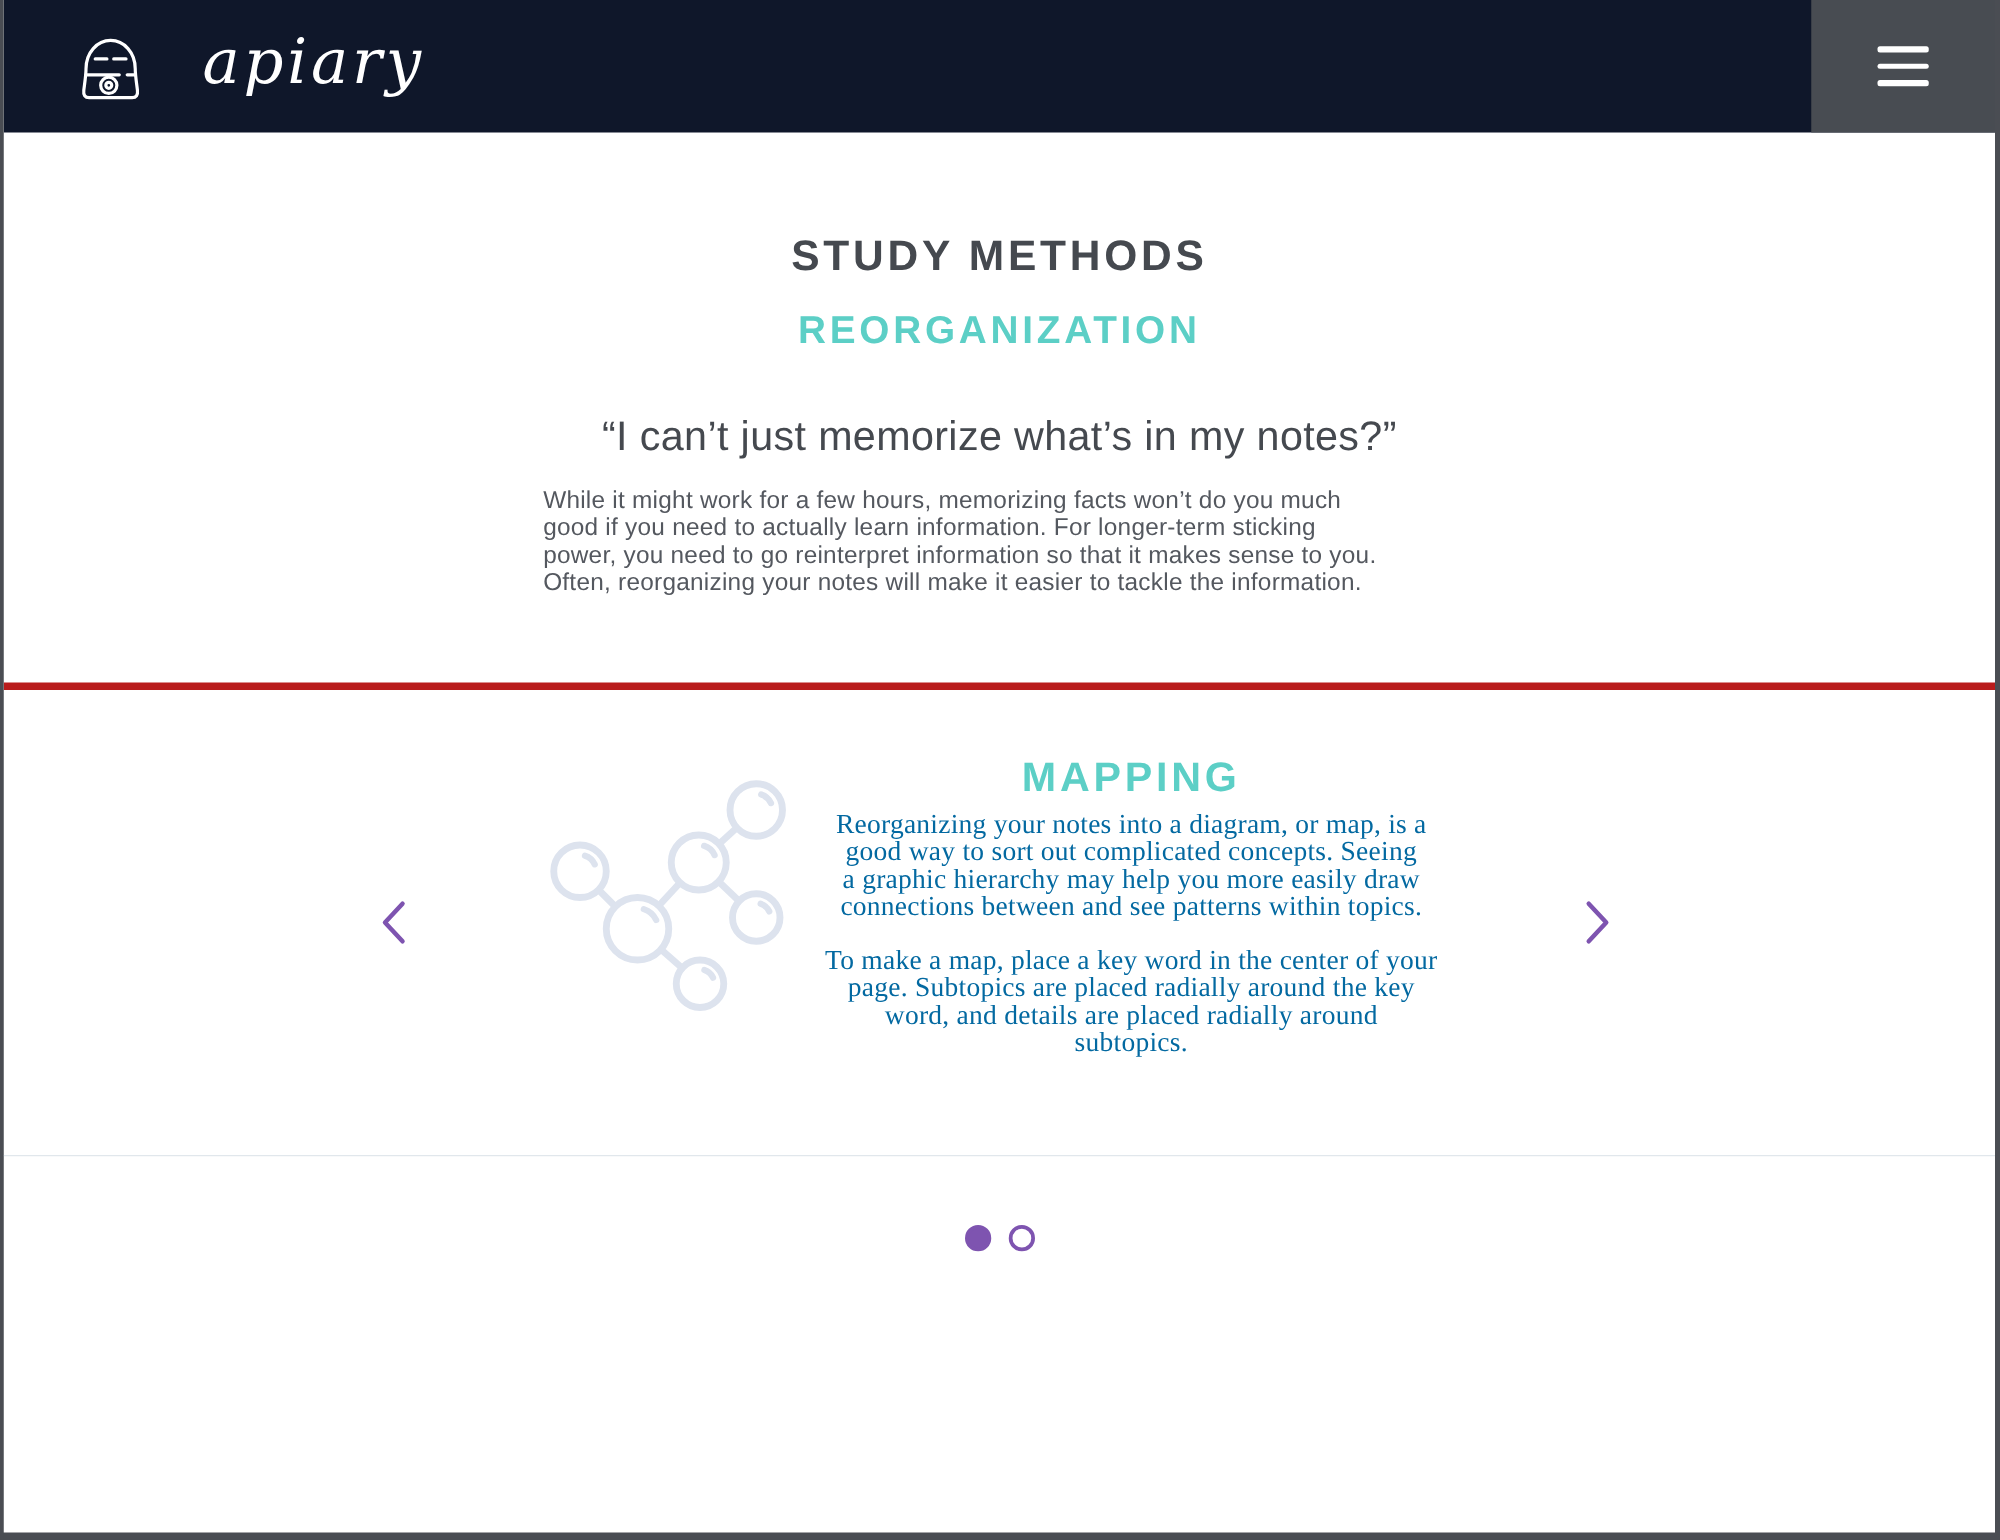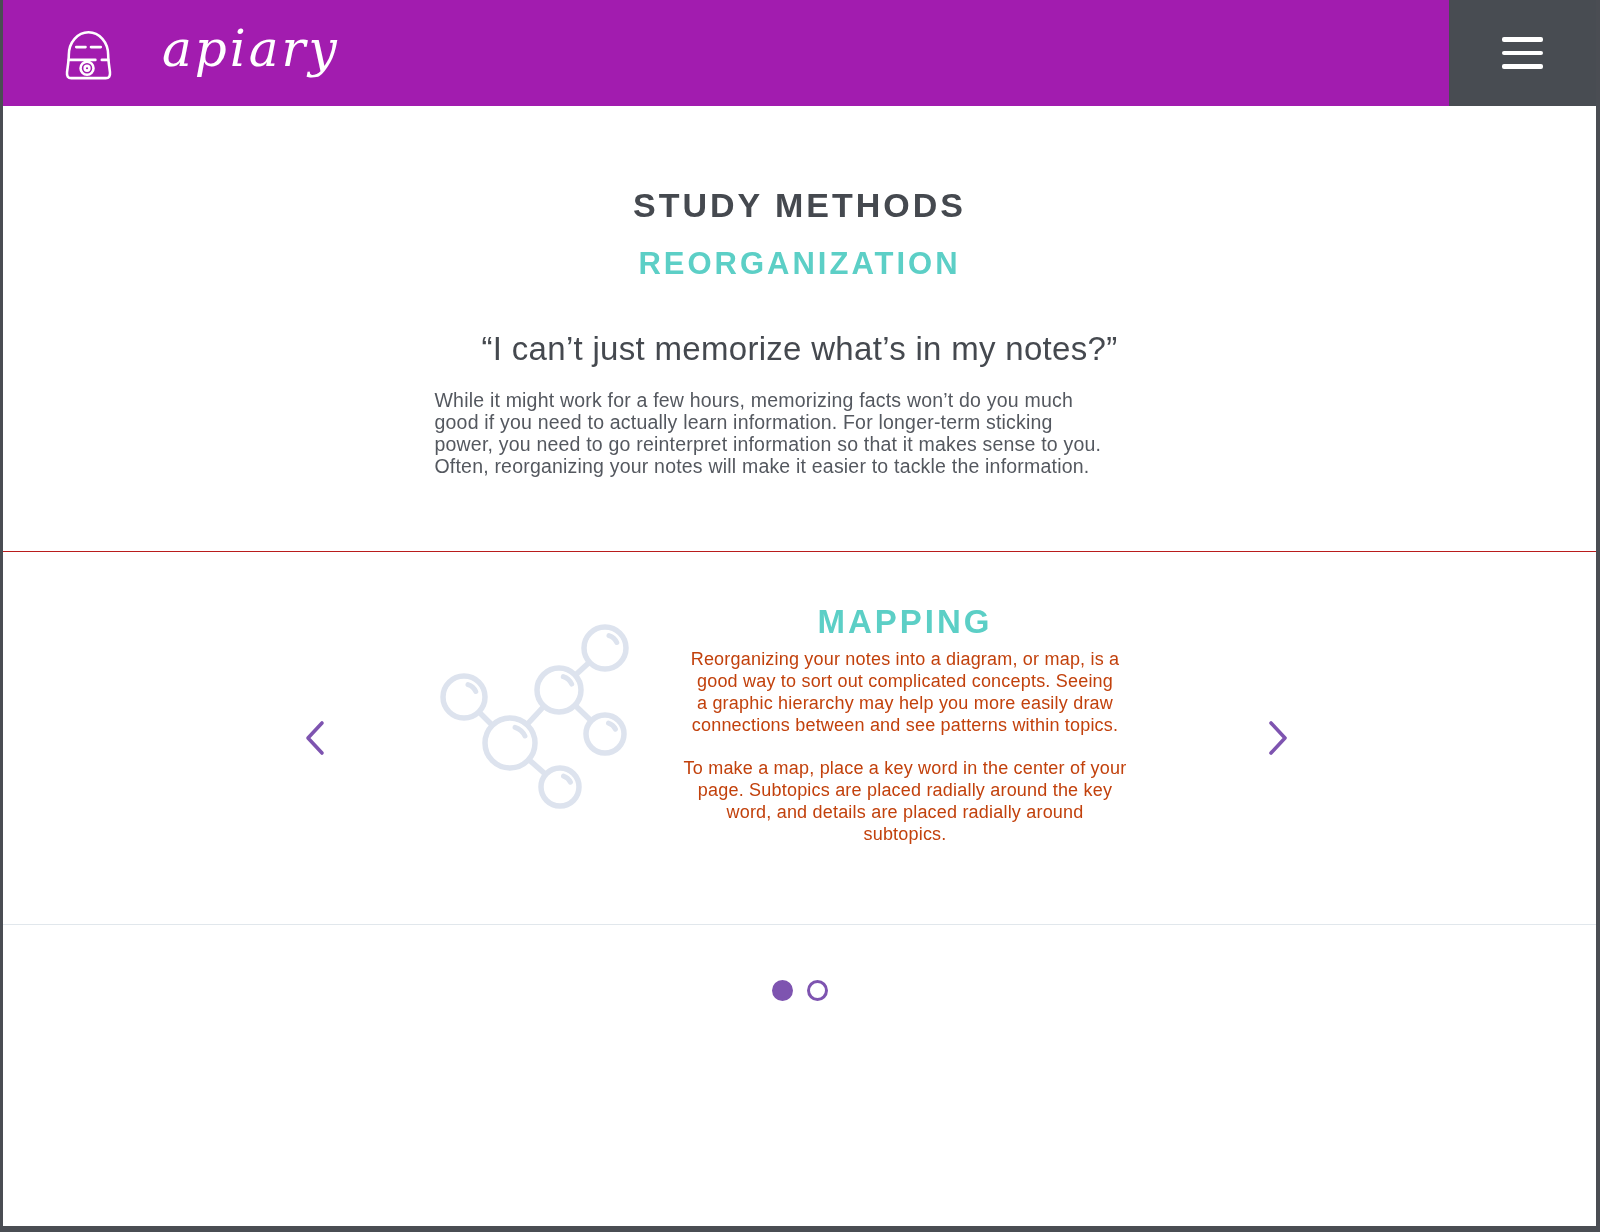--- a/index.html
+++ b/index.html
@@ -10,21 +10,21 @@
     border-left: 3px solid #4a4d53;
     border-right: 4px solid #4a4d53;
     border-bottom: 6px solid #4a4d53;
     overflow: hidden;
   }
 
   
   .app-header {
     position: relative;
     height: 106px;
-    background: #a21caf;
+    background: #0f172a;
     display: flex;
     align-items: center;
   }
   .brand {
     display: flex;
     align-items: center;
     gap: 42px;
     padding-left: 54px;
     cursor: pointer;
   }
@@ -63,21 +63,21 @@
     height: 4.5px;
     border-radius: 2px;
     background: #ffffff;
   }
 
   
   .intro {
     height: 446px;
     text-align: center;
     padding-top: 80px;
-    border-bottom: 1px solid #b91c1c;
+    border-bottom: 6px solid #b91c1c;
   }
   .intro-title {
     font-size: 34px;
     font-weight: 700;
     letter-spacing: 3px;
     color: #45494f;
   }
   .intro-subtitle {
     margin-top: 21px;
     font-size: 31px;
@@ -119,25 +119,26 @@
   .slide-text { width: 520px; }
   .slide-title {
     font-size: 33px;
     font-weight: 700;
     letter-spacing: 3px;
     line-height: 34px;
     color: #5ccfc6;
     margin-bottom: 9px;
   }
   .slide-text p {
-    font-size: 18px;
+    font-size: 22px;
     line-height: 22px;
     letter-spacing: 0.2px;
-    color: #c2410c;
+    color: #0369a1;
     white-space: pre-line;
+    font-family: Liberation Serif, serif;
   }
   .slide-text p + p { margin-top: 21px; }
 
   .carousel-nav {
     position: absolute;
     top: 50%;
     transform: translateY(-50%);
     background: none;
     border: none;
     cursor: pointer;

